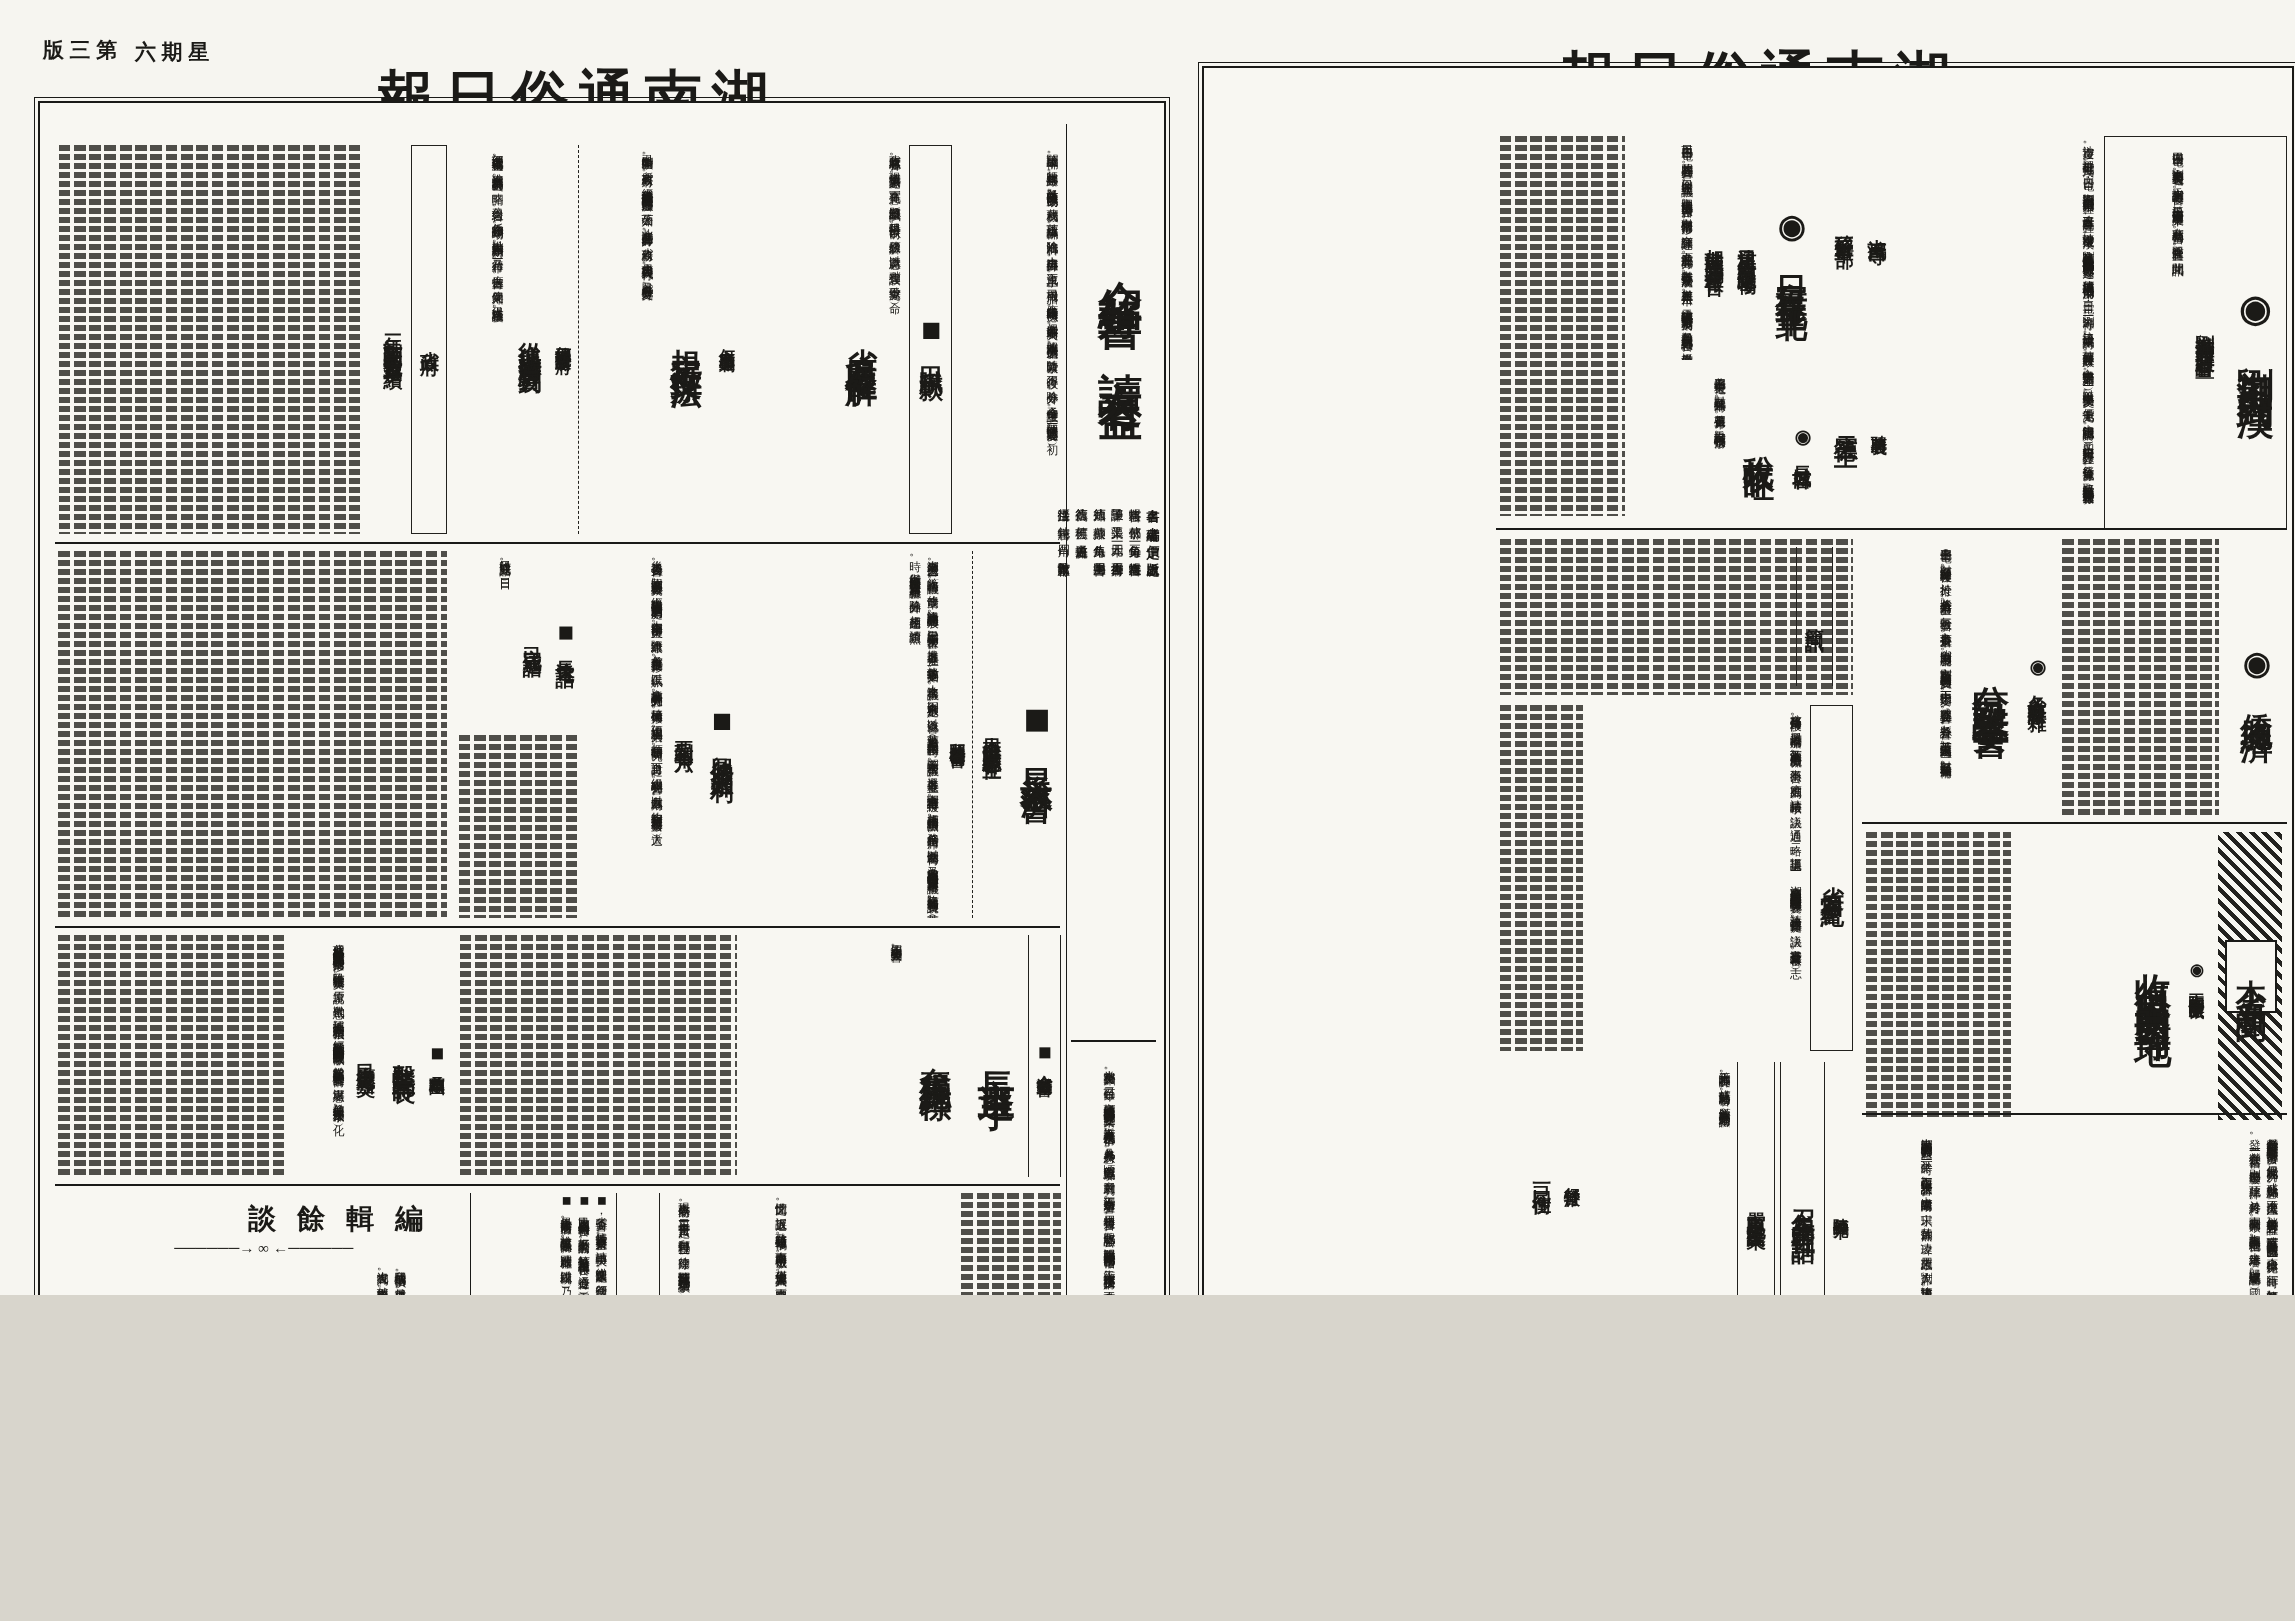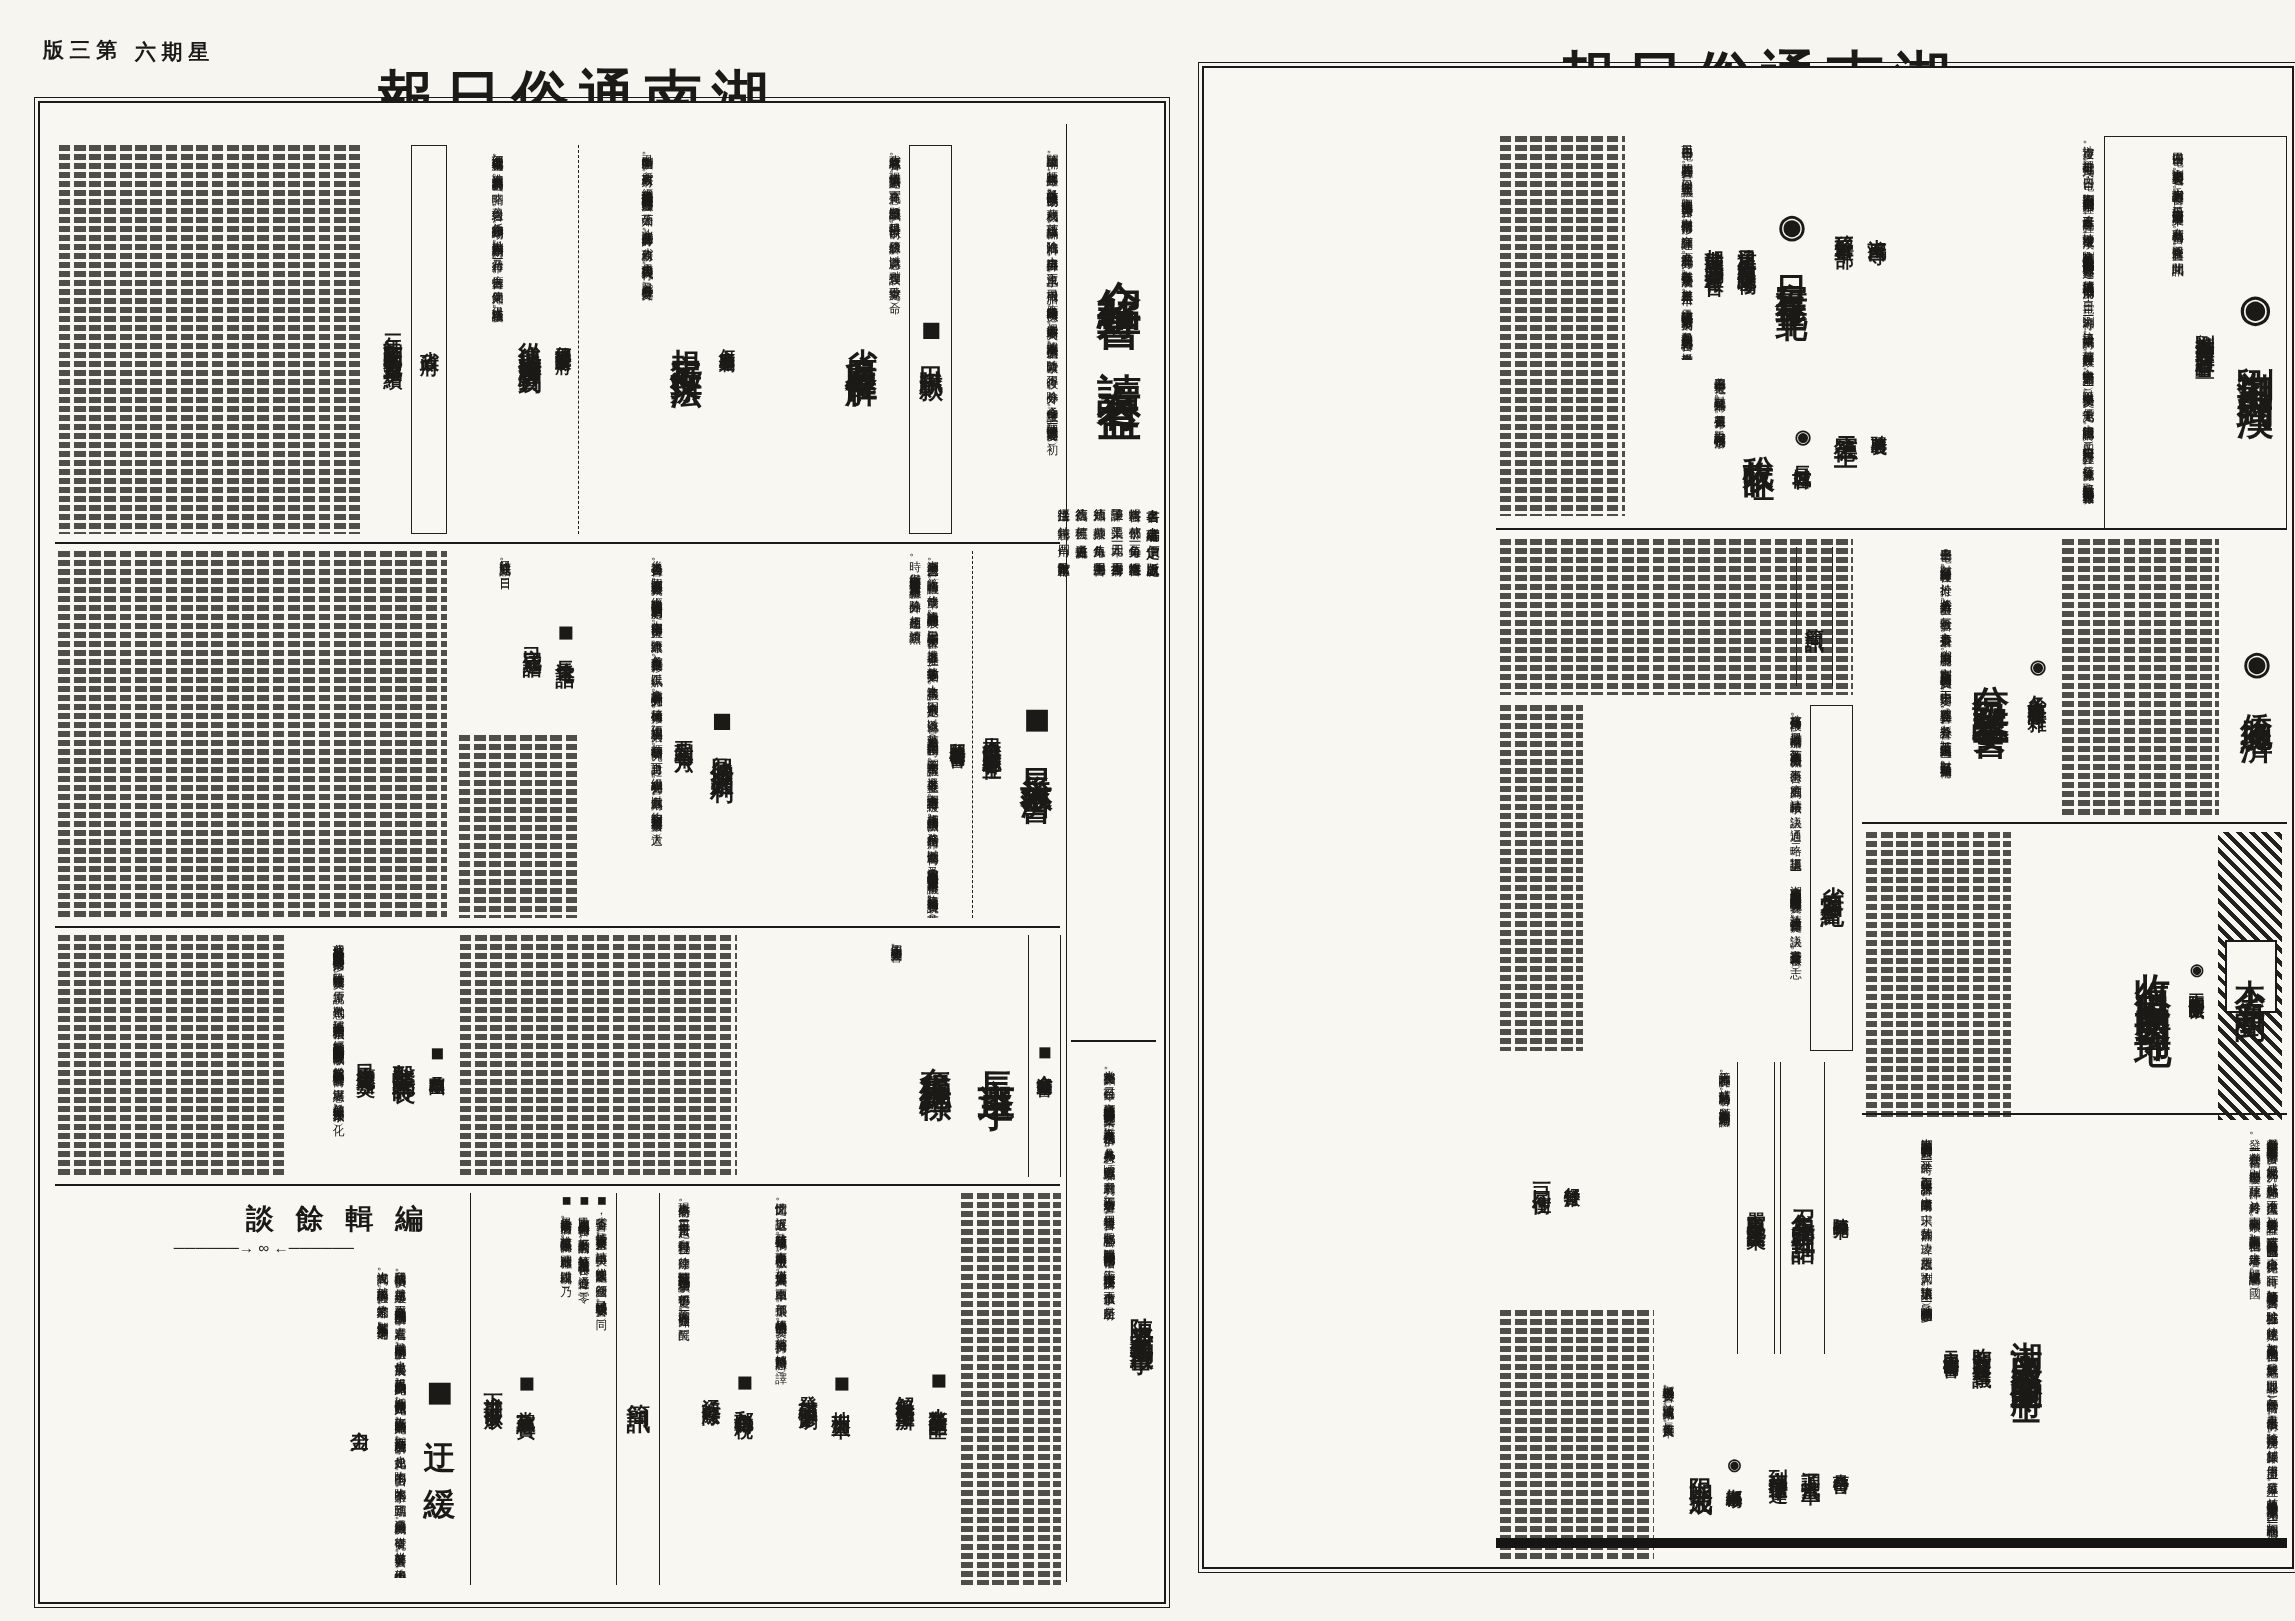--- a/index.html
+++ b/index.html
@@ -1,17 +1,17 @@
 <!DOCTYPE html>
 <html style="font-size:11px"><head>
 <meta charset="utf-8">
 <style>
   html,body{margin:0;padding:0;background:#d8d5cc;}
-  .canvas{position:relative;width:2295px;height:1621px;background:#f6f5f0;overflow:hidden;
-          font-family:Liberation Sans, sans-serif;color:#1b1a17;}
+  .canvas{position:relative;width:2295px;height:1295px;background:#f6f5f0;overflow:hidden;
+          font-family:Liberation Serif, serif;color:#1b1a17;}
   .hdr{position:absolute;white-space:nowrap;font-weight:bold;}
   .masthead{font-size:57px;letter-spacing:9.7px;font-weight:900;transform:scaleY(1.06);}
   .pagelab{font-size:21px;letter-spacing:5.6px;}
   .dateline{font-size:18px;letter-spacing:1.4px;font-weight:bold;}
   .page{position:absolute;background:#f8f7f2;border:2.1px solid #1a1a18;outline:1.4px solid #1a1a18;outline-offset:3.5px;}
   .story{position:absolute;writing-mode:vertical-rl;text-orientation:upright;overflow:hidden;line-height:1.5;}
   .story > span{display:block;text-align:center;}
   .t1{font-size:32px;font-weight:bold;letter-spacing:5.6px;margin-left:7px;}
   .t1b{font-size:37px;font-weight:bold;letter-spacing:7px;margin-left:8.3px;}
   .t2{font-size:23.6px;font-weight:bold;letter-spacing:4.2px;margin-left:5.6px;}

